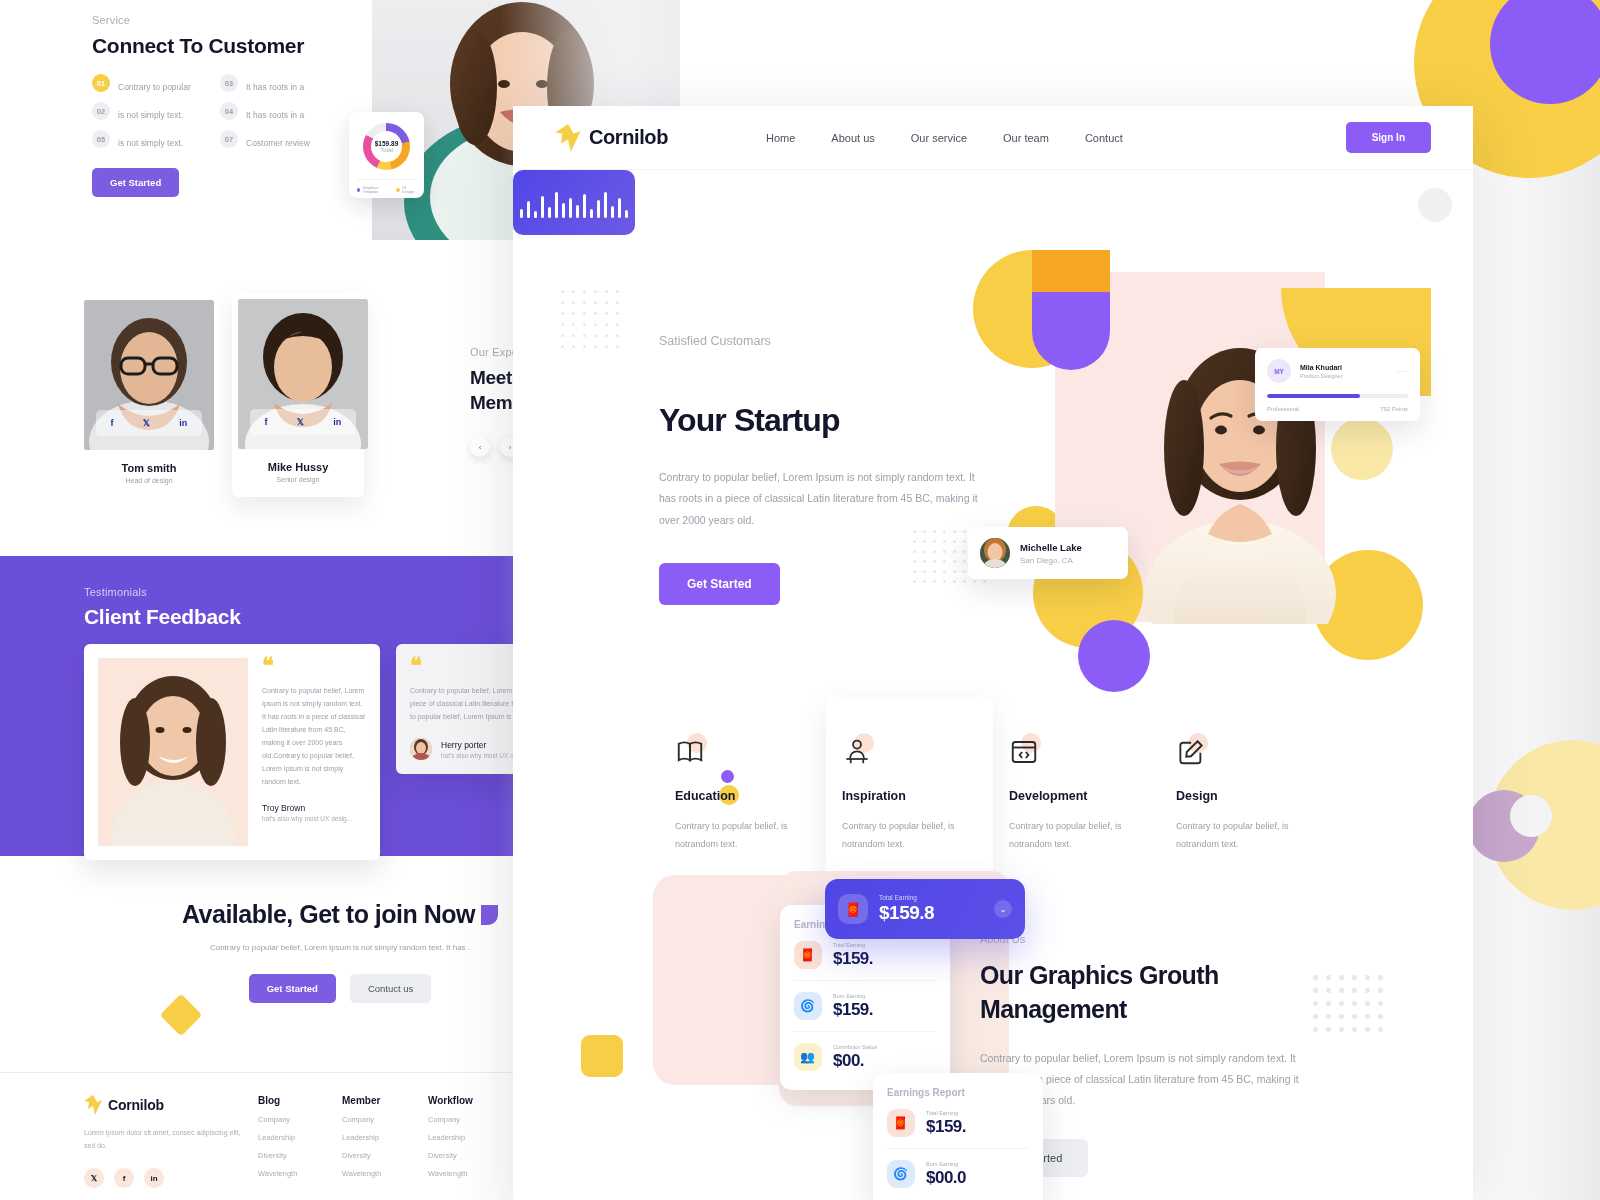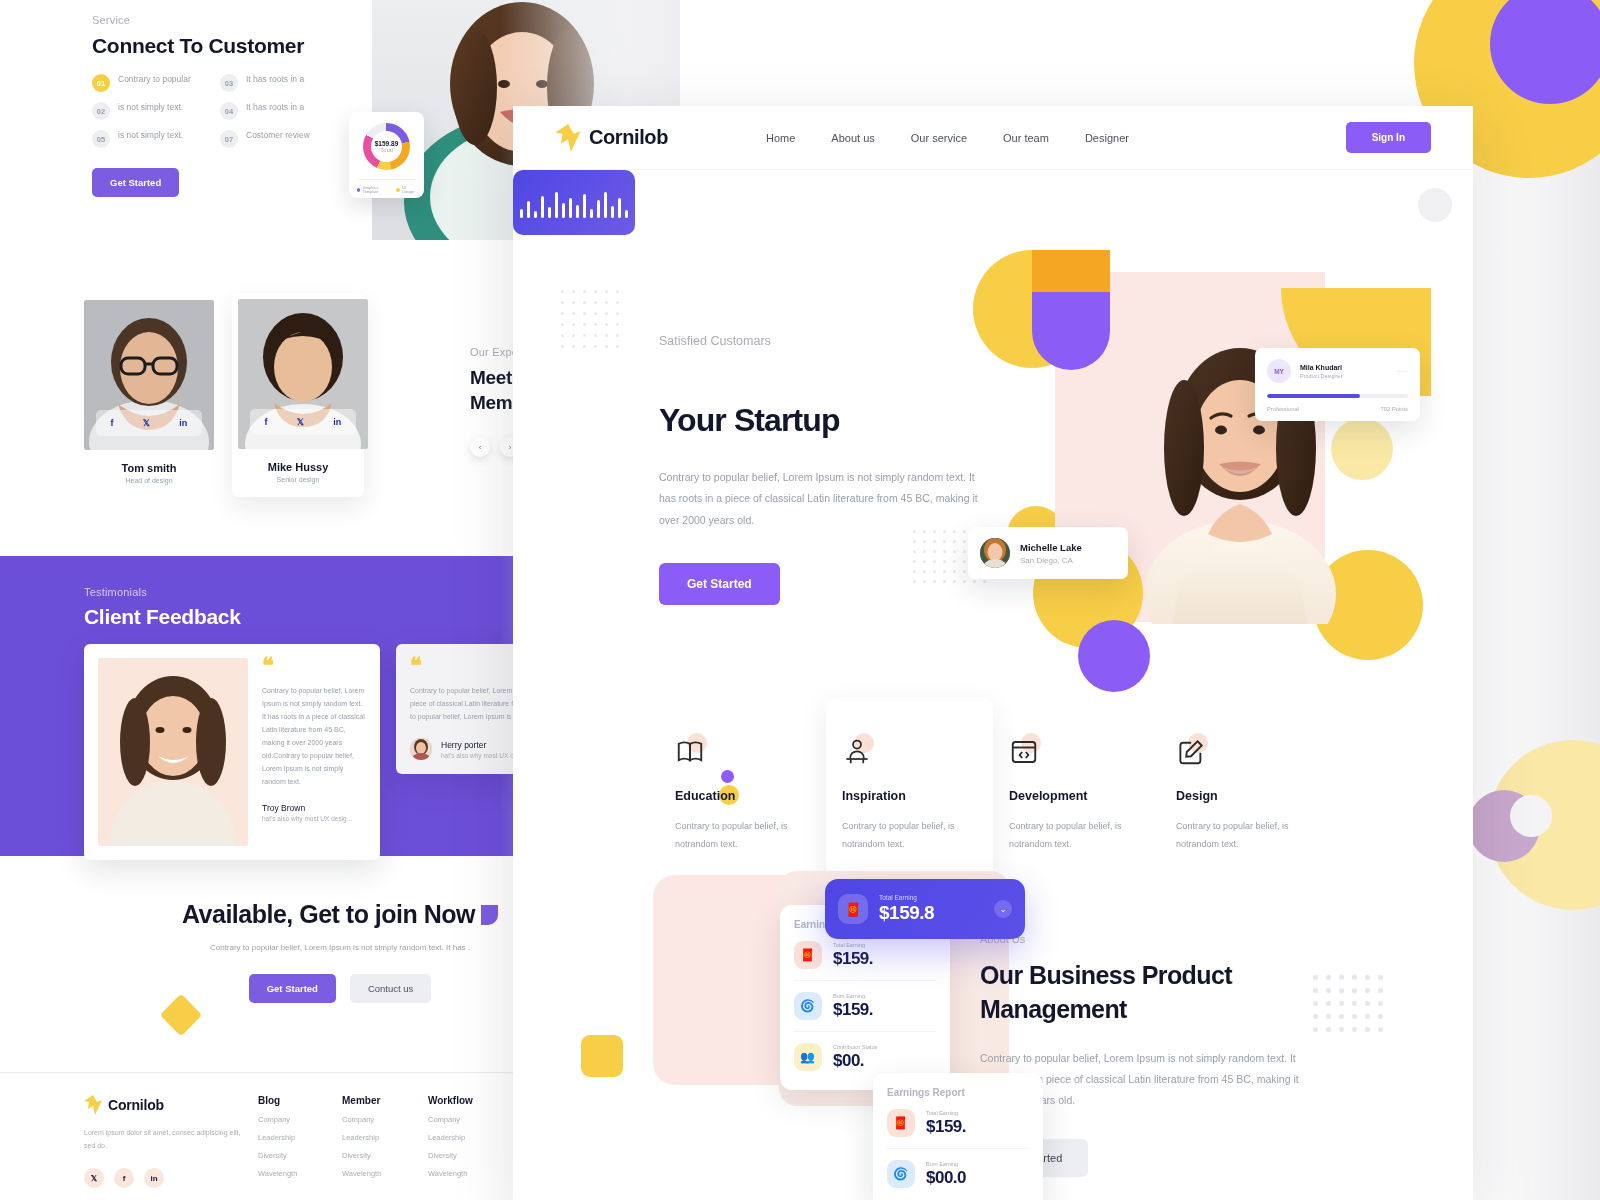--- a/index.html
+++ b/index.html
@@ -14,21 +14,21 @@
   
   .bgpage { position:absolute; left:0; top:0; width:680px; height:1200px; background:#ffffff; overflow:hidden; }
   .bg-grad-right { position:absolute; right:0; top:0; width:180px; height:1200px;
      background:linear-gradient(to right,rgba(255,255,255,0) 0%,rgba(243,243,245,.85) 70%,rgba(238,238,241,1) 100%); }
 
   
   .service { position:absolute; left:92px; top:14px; width:380px; }
   .eyebrow { font-size:11px; color:#a9adb6; letter-spacing:.2px; }
   .h-serv { font-size:21px; font-weight:700; color:#14172b; margin-top:8px; letter-spacing:-.3px; }
   .svc-grid { margin-top:16px; display:grid; grid-template-columns:128px 1fr; gap:10px 0; }
-  .svc-item { display:flex; align-items:flex-start; gap:8px; }
+  .svc-item { display:flex; align-items:flex-end; gap:8px; }
   .svc-num { width:18px; height:18px; border-radius:50%; background:#eceef1; color:#9aa0ab;
      font-size:7.5px; display:flex; align-items:center; justify-content:center; font-weight:600; flex:0 0 auto; }
   .svc-num.active { background:#F7CE46; color:#fff; }
   .svc-txt { font-size:8.5px; color:#9aa0ab; }
   .btn-purple { display:inline-flex; align-items:center; justify-content:center; background:#7C5CE0;
      color:#fff; font-size:9.5px; font-weight:700; border-radius:5px; padding:9px 18px; border:none; }
   .svc-cta { margin-top:20px; }
 
   
   .bg-photo { position:absolute; left:372px; top:0; width:308px; height:240px; overflow:hidden; background:#dfe0e2; }
@@ -492,21 +492,21 @@
         <svg width="26" height="28" viewBox="0 0 18 20" xmlns="http://www.w3.org/2000/svg">
           <path d="M9 0 L13 7 L18 5 L11 20 L9 11 L4 14 L5 7 L0 6 Z" fill="#F7CE46"></path>
         </svg>
         <span class="logo-name">Cornilob</span>
       </div>
       <div class="navlinks" id="navlinks">
           <a>Home</a>
           <a>About us</a>
           <a>Our service</a>
           <a>Our team</a>
-          <a>Designer</a>
+          <a>Contuct</a>
         </div>
       <button class="signin">Sign In</button>
     </div>
 
     <div class="hero">
 
       <div class="fg-dots" style="left:48px;top:120px;grid-template-columns:repeat(6,11px);grid-auto-rows:11px;" id="dotsA">
           <i style="width: 3.2px; height: 3.2px;"></i>
           <i style="width: 3.2px; height: 3.2px;"></i>
           <i style="width: 3.2px; height: 3.2px;"></i>
@@ -819,21 +819,21 @@
                   <div class="ern-val">$00.0</div>
                 </div>
               </div>
             </div>
         </div>
       </div>
 
       <div class="ab-right">
         <div class="ab-eyebrow">About Us</div>
         <div class="h-ab">
-          <span>Our Business Product</span><br>
+          <span>Our Graphics Grouth</span><br>
           <span>Management</span>
         </div>
         <div class="ab-p">Contrary to popular belief, Lorem Ipsum is not simply random text. It has roots in a piece of classical Latin literature from 45 BC, making it over 2000 years old.</div>
         <button class="ab-btn">Get Started</button>
       </div>
 
       <div class="fg-dots" style="left:800px;top:60px;grid-template-columns:repeat(6,13px);grid-auto-rows:13px;" id="dotsC">
           <i style="width: 4.5px; height: 4.5px;"></i>
           <i style="width: 4.5px; height: 4.5px;"></i>
           <i style="width: 4.5px; height: 4.5px;"></i>

